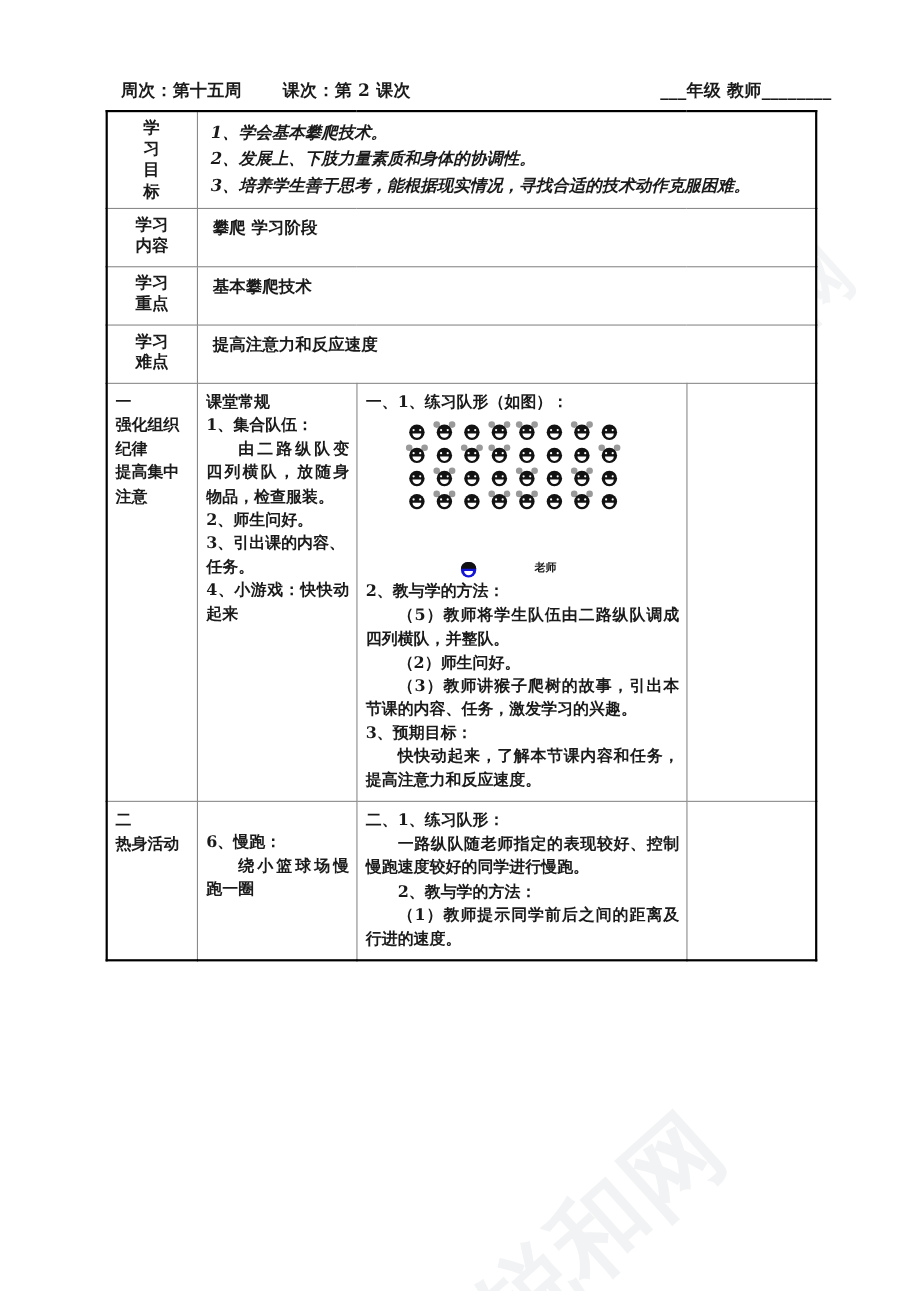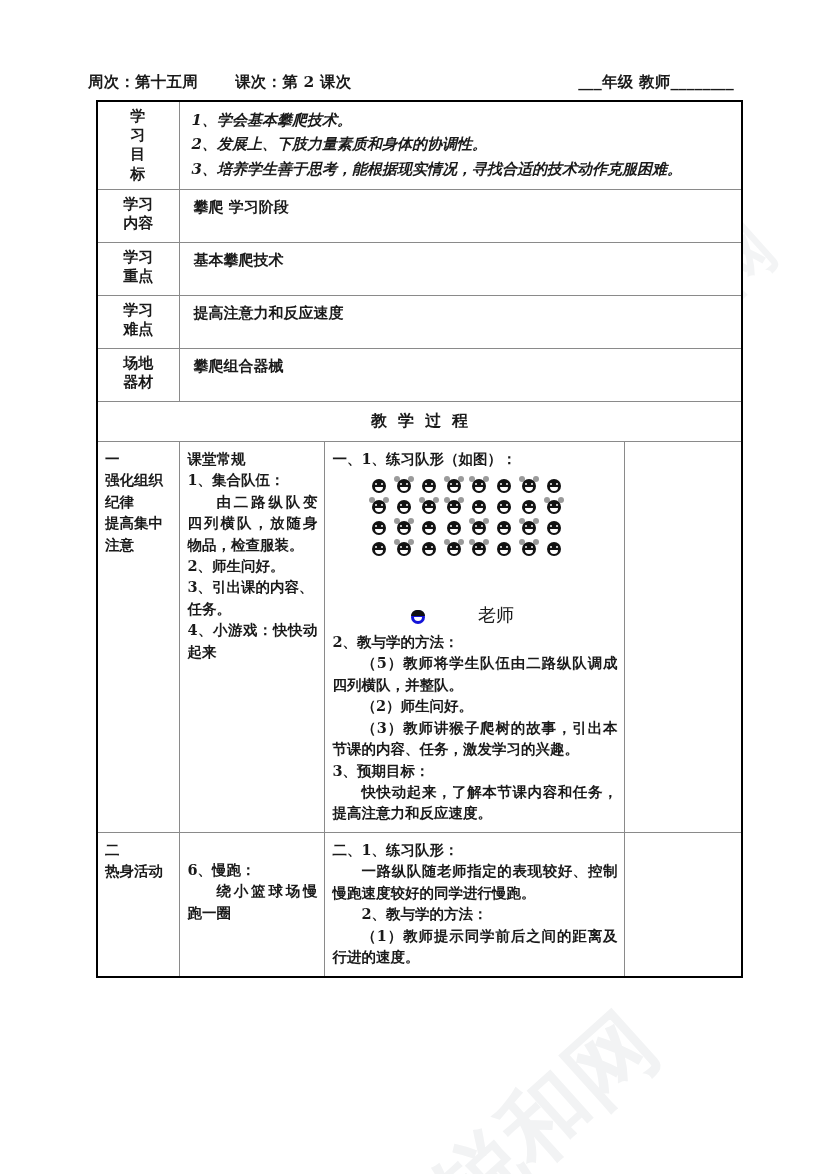--- a/index.html
+++ b/index.html
@@ -34,21 +34,21 @@
 
   
   .page {
     position: relative;
     z-index: 2;
     padding: 0;
   }
 
   .header-line {
     position: absolute;
-    left: 88px;
+    left: 110px;
     top: 72px;
     width: 646px;
     font-size: 15.5px;
     font-weight: bold;
     letter-spacing: 0.2px;
     white-space: nowrap;
   }
   .header-line .hl-left { display: inline-block; }
   .header-line .hl-gap  { display: inline-block; width: 26px; }
   .header-line .hl-right {
@@ -218,22 +218,22 @@
     background: #111;
   }
   .teacher-icon .mouth {
     position: absolute;
     left: 4px; top: 9.5px;
     width: 8px; height: 4px;
     background: #fff;
     border-radius: 0 0 8px 8px;
   }
   .teacher-label {
-    font-size: 18px;
-    font-weight: normal;
+    font-size: 10px;
+    font-weight: bold;
     margin-left: 40px;
   }
 </style>
 </head>
 <body>
 
 <div class="wm wm-a">锐和网</div>
 <div class="wm wm-b">锐和网</div>
 <div class="wm wm-c">锐和网</div>
 
@@ -294,35 +294,21 @@
     <tr>
       <td class="cell-mid" style="height:52px">
         <div class="lbl">学习
 难点</div>
       </td>
       <td colspan="3" class="cell-mid">
         <div class="val">提高注意力和反应速度</div>
       </td>
     </tr>
 
-    <tr>
-      <td class="cell-mid" style="height:52px">
-        <div class="lbl">场地
-器材</div>
-      </td>
-      <td colspan="3" class="cell-mid">
-        <div class="val">攀爬组合器械</div>
-      </td>
-    </tr>
-
-    <tr>
-      <td colspan="4">
-        <div class="proc-title">教学过程</div>
-      </td>
-    </tr>
+
 
 
     <tr>
       <td>
         <div class="body-cell stage-cell">
           <p>一</p>
           <p>强化组织</p>
           <p>纪律</p>
           <p>提高集中</p>
           <p>注意</p>

